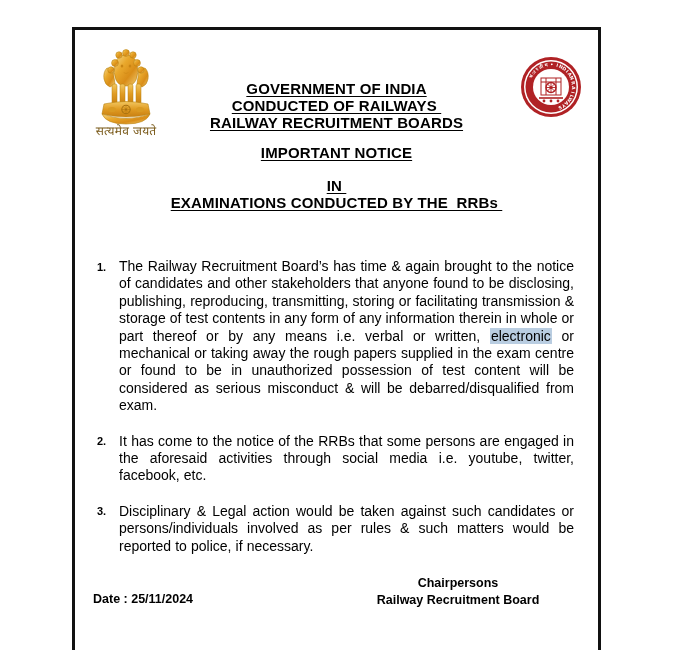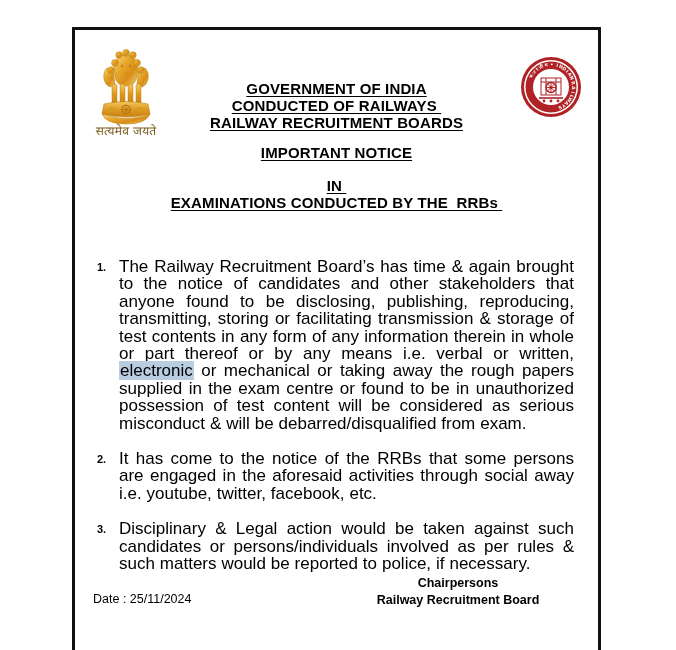--- a/index.html
+++ b/index.html
@@ -104,21 +104,21 @@
     width: 22px;
     flex: 0 0 22px;
     font-size: 11px;
     font-weight: bold;
     line-height: 17.4px;
     padding-top: .5px;
     text-align: left;
   }
   .para-text {
     flex: 1 1 auto;
-    font-size: 17px;
+    font-size: 14px;
     line-height: 17.4px;
     text-align: justify;
     text-justify: inter-word;
     word-spacing: .2px;
   }
 
   .hl {
     background: #b9cde1;
     padding: 0 1px;
   }
@@ -140,21 +140,21 @@
     text-align: center;
     font-size: 12.5px;
     font-weight: bold;
     line-height: 17px;
   }
   #date-line {
     position: absolute;
     left: 18px;
     top: 17px;
     font-size: 12.5px;
-    font-weight: normal;
+    font-weight: bold;
     white-space: pre;
   }
 </style>
 </head>
 <body>
 
 <div id="notice-page">
 
   <div id="header-band">
 
@@ -288,21 +288,21 @@
 
   <div id="body-list">
 
     <div class="para-row">
       <div class="para-num">1.</div>
       <div class="para-text"><span>The Railway Recruitment Board’s has time &amp; again brought to the notice of candidates and other stakeholders that anyone found to be disclosing, publishing, reproducing, transmitting, storing or facilitating transmission &amp; storage of test contents in any form of any information therein in whole or part thereof or by any means i.e. verbal or written, </span><span class="hl">electronic</span><span> or mechanical or taking away the rough papers supplied in the exam centre or found to be in unauthorized possession of test content will be considered as serious misconduct &amp; will be debarred/disqualified from exam.</span></div>
     </div>
 
     <div class="para-row">
       <div class="para-num">2.</div>
-      <div class="para-text">It has come to the notice of the RRBs that some persons are engaged in the aforesaid activities through social away i.e. youtube, twitter, facebook, etc.</div>
+      <div class="para-text">It has come to the notice of the RRBs that some persons are engaged in the aforesaid activities through social media i.e. youtube, twitter, facebook, etc.</div>
     </div>
 
     <div class="para-row">
       <div class="para-num">3.</div>
       <div class="para-text">Disciplinary &amp; Legal action would be taken against such candidates or persons/individuals involved as per rules &amp; such matters would be reported to police, if necessary.</div>
     </div>
 
   </div>
 
   <div id="footer-band">

